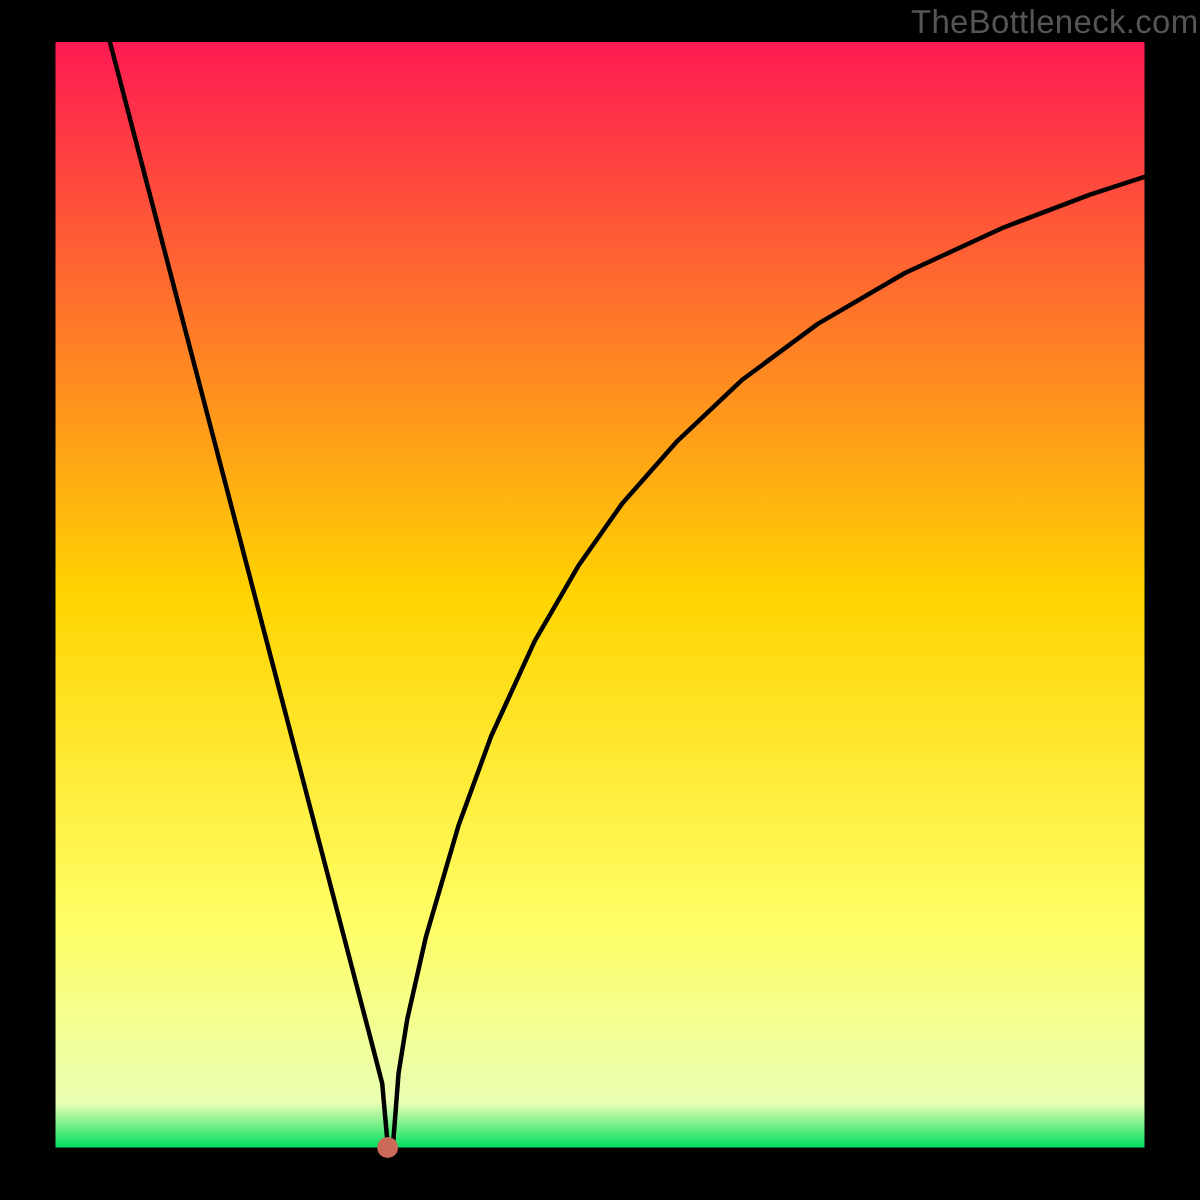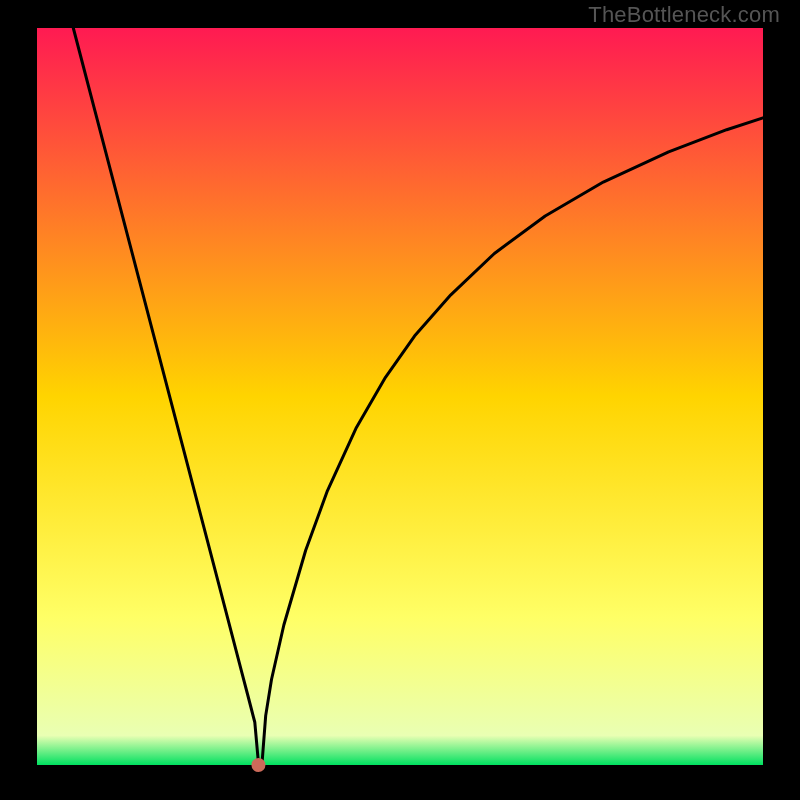--- a/index.html
+++ b/index.html
@@ -15,21 +15,21 @@
     position: absolute;
     top: 0;
     left: 0;
     width: 800px;
     height: 800px;
     background: #000;
   }
   .watermark {
     position: absolute;
     top: 2px;
-    right: 20px;
+    right: 1px;
     color: #555;
     font-size: 22px;
     font-weight: 500;
     letter-spacing: 0.2px;
     z-index: 10;
   }
   svg {
     position: absolute;
     top: 0;
     left: 0;

